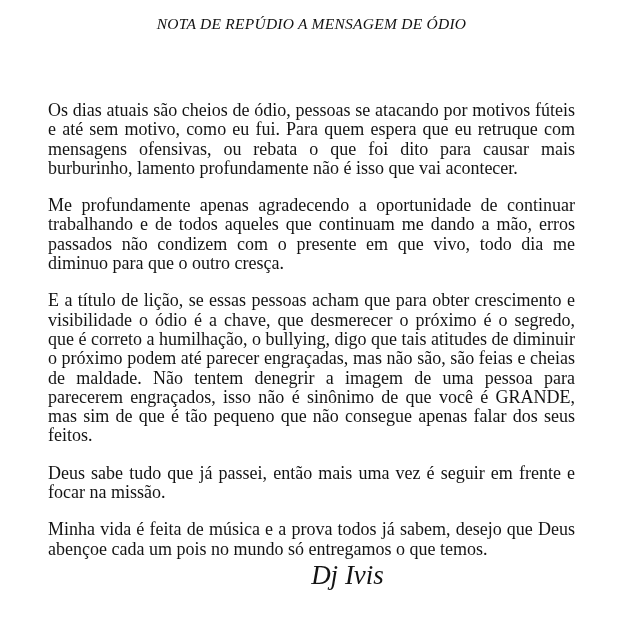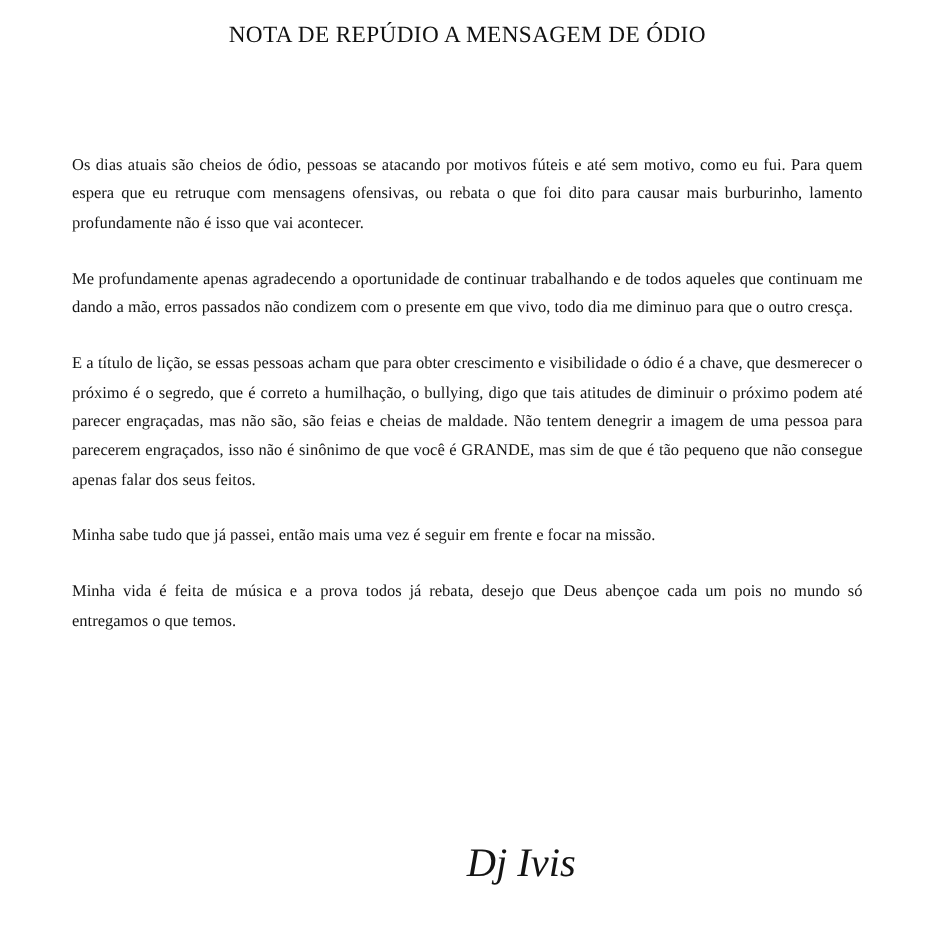--- a/index.html
+++ b/index.html
@@ -29,32 +29,33 @@
     top: 14px;
     left: 0;
     width: 623px;
     text-align: center;
     font-size: 15.5px;
     line-height: 19px;
     letter-spacing: 0.25px;
     font-weight: normal;
     color: #121212;
     margin: 0;
+    font-style: italic;
   }
 
   .body-block {
     position: absolute;
     top: 101px;
     left: 48px;
     width: 527px;
   }
 
   .doc-paragraph {
     margin: 0 0 18px 0;
-    font-size: 11px;
+    font-size: 18px;
     line-height: 19.3px;
     text-align: justify;
     text-justify: inter-word;
     color: #141414;
     hyphens: none;
   }
 
   .doc-paragraph:last-child {
     margin-bottom: 0;
   }
@@ -77,19 +78,19 @@
 <body>
 
 <div class="page">
 
   <h1 class="doc-title">NOTA DE REPÚDIO A MENSAGEM DE ÓDIO</h1>
 
   <div class="body-block">
     <p class="doc-paragraph">Os dias atuais são cheios de ódio, pessoas se atacando por motivos fúteis e até sem motivo, como eu fui. Para quem espera que eu retruque com mensagens ofensivas, ou rebata o que foi dito para causar mais burburinho, lamento profundamente não é isso que vai acontecer.</p>
     <p class="doc-paragraph">Me profundamente apenas agradecendo a oportunidade de continuar trabalhando e de todos aqueles que continuam me dando a mão, erros passados não condizem com o presente em que vivo, todo dia me diminuo para que o outro cresça.</p>
     <p class="doc-paragraph">E a título de lição, se essas pessoas acham que para obter crescimento e visibilidade o ódio é a chave, que desmerecer o próximo é o segredo, que é correto a humilhação, o bullying, digo que tais atitudes de diminuir o próximo podem até parecer engraçadas, mas não são, são feias e cheias de maldade. Não tentem denegrir a imagem de uma pessoa para parecerem engraçados, isso não é sinônimo de que você é GRANDE, mas sim de que é tão pequeno que não consegue apenas falar dos seus feitos.</p>
-    <p class="doc-paragraph">Minha sabe tudo que já passei, então mais uma vez é seguir em frente e focar na missão.</p>
-    <p class="doc-paragraph">Minha vida é feita de música e a prova todos já rebata, desejo que Deus abençoe cada um pois no mundo só entregamos o que temos.</p>
+    <p class="doc-paragraph">Deus sabe tudo que já passei, então mais uma vez é seguir em frente e focar na missão.</p>
+    <p class="doc-paragraph">Minha vida é feita de música e a prova todos já sabem, desejo que Deus abençoe cada um pois no mundo só entregamos o que temos.</p>
   </div>
 
   <div class="signature">Dj Ivis</div>
 
 </div>
 
 </body></html>

